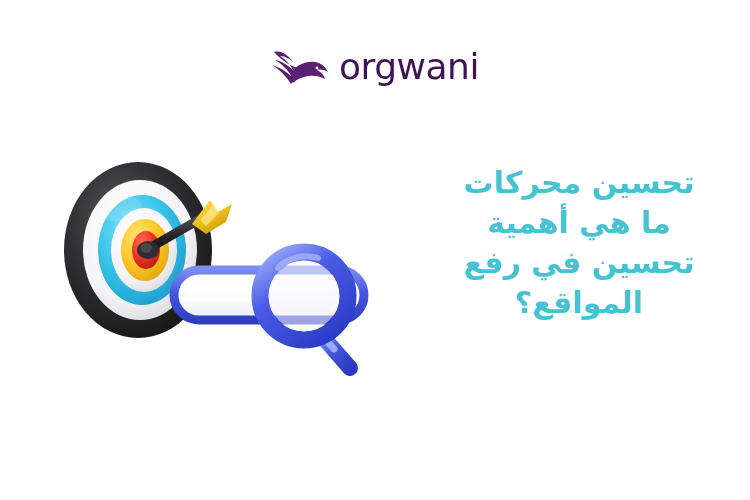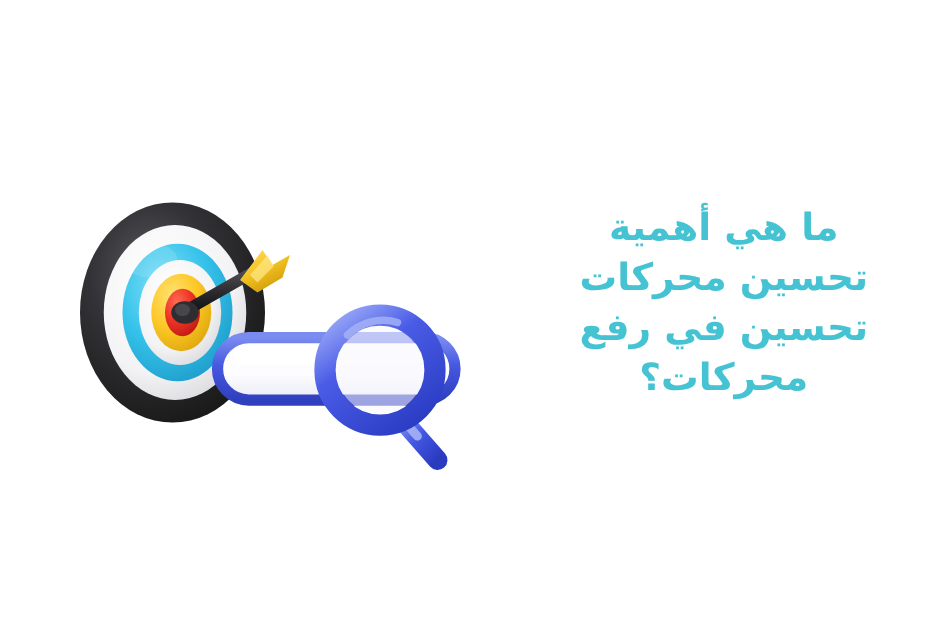--- a/index.html
+++ b/index.html
@@ -107,20 +107,30 @@
     letter-spacing: 0.1px;
     margin-left: 6px;
     line-height: 1;
   }
 </style>
 </head>
 <body>
 
 <div id="canvas">
 
+  <div class="brand-header">
+    <svg class="brand-bird" viewBox="0 0 58 44">
+      <g fill="#5b1f73">
+        <path d="M3 6 C10 4 17 9 22 16 C19 13 14 10 9 10 C14 13 19 18 22 24 C17 19 10 15 4 14 C11 18 17 24 21 31 C15 25 8 21 1 19 C9 24 16 31 20 38 C24 32 28 27 33 24 C22 22 11 15 3 6 Z"></path>
+        <path d="M22 24 C28 18 36 15 44 16 C50 17 55 21 57 26 C54 24 50 23 46 24 C50 26 53 29 54 33 C49 30 43 29 37 30 C31 31 26 33 22 37 C19 33 19 28 22 24 Z"></path>
+        <circle cx="46" cy="22" r="1.4" fill="#ffffff"></circle>
+      </g>
+    </svg>
+    <div class="brand-word">orgwani</div>
+  </div>
 
   <div class="illustration">
     <svg viewBox="0 0 420 230" xmlns="http://www.w3.org/2000/svg">
       <defs>
         <radialGradient id="gBlack" cx="38%" cy="32%" r="72%">
           <stop offset="0%" stop-color="#5a5a5e"></stop>
           <stop offset="45%" stop-color="#333337"></stop>
           <stop offset="100%" stop-color="#191919"></stop>
         </radialGradient>
         <radialGradient id="gWhite" cx="38%" cy="32%" r="75%">
@@ -202,20 +212,20 @@
         <path d="M288 176 L316 208" stroke="url(#gHandle)" stroke-width="16" stroke-linecap="round" fill="none"></path>
         <path d="M292 180 L300 189" stroke="#aab6f7" stroke-width="7" stroke-linecap="round" fill="none" opacity="0.85"></path>
         <circle cx="270" cy="136" r="44" fill="none" stroke="url(#gLens)" stroke-width="17"></circle>
         <circle cx="270" cy="136" r="35" fill="#f7f8fe" opacity="0.55"></circle>
         <path d="M244 108 A40 40 0 0 1 284 98" stroke="#a7b3f6" stroke-width="6" fill="none" stroke-linecap="round" opacity="0.8"></path>
       </g>
     </svg>
   </div>
 
   <div class="headline">
+    <div class="headline-line">تحسين محركات</div>
     <div class="headline-line">ما هي أهمية</div>
-    <div class="headline-line">تحسين محركات</div>
     <div class="headline-line">تحسين في رفع</div>
-    <div class="headline-line">محركات؟</div>
+    <div class="headline-line">المواقع؟</div>
   </div>
 
 
 </div>
 
 </body></html>

